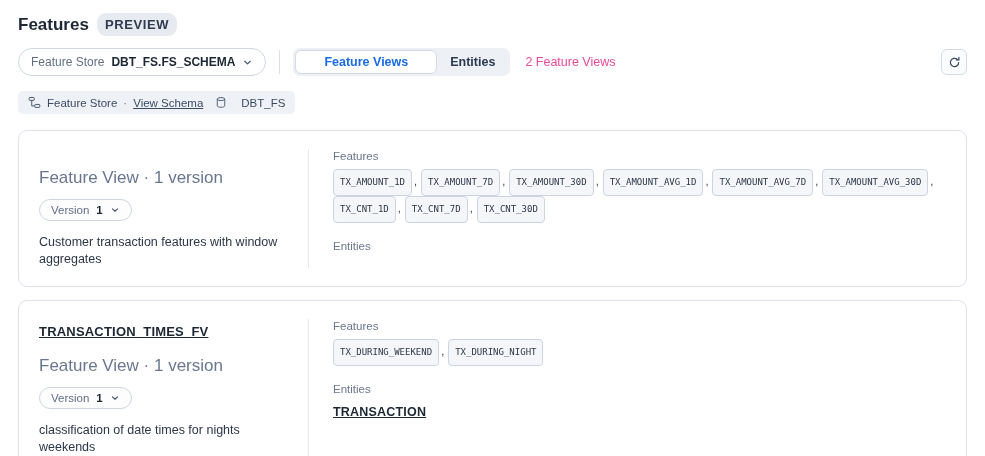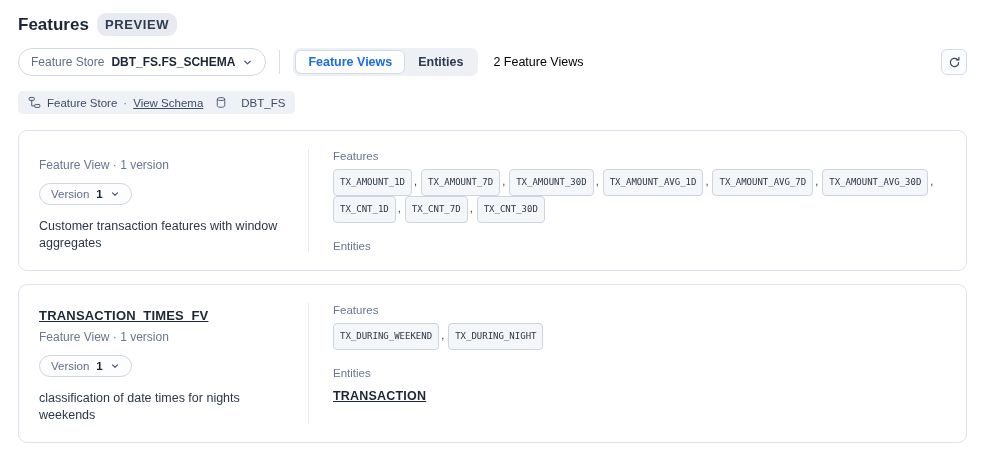--- a/index.html
+++ b/index.html
@@ -21,23 +21,23 @@
   .toolbar-left { display: flex; align-items: center; gap: 13px; }
   .store-select {
     display: inline-flex; align-items: center; gap: 7px; height: 28px;
     border: 1px solid #d1d8e4; border-radius: 15px; padding: 0 12px; background: #fff; cursor: pointer;
   }
   .store-select .lbl { font-size: 12px; color: #5f6e87; }
   .store-select .val { font-size: 12px; font-weight: bold; color: #1b2734; }
   .v-divider { width: 1px; height: 24px; background: #d9dee8; }
   .seg-control { display: flex; align-items: center; background: #edf0f5; border-radius: 7px; padding: 2px; }
   .seg-tab { font-size: 12.5px; padding: 5px 13px; border-radius: 6px; cursor: pointer; white-space: nowrap; }
-  .seg-tab.active { background: #ffffff; border: 1px solid #d3dae6; color: #1a6ce7; font-weight: bold; padding: 4px 12px; }
+  .seg-tab.active { background: #ffffff; border: 1px solid #d3dae6; color: #1a6ce7; font-weight: bold; padding: 4px 28px; }
   .seg-tab.inactive { color: #2c3a50; font-weight: 600; }
-  .count-text { font-size: 12.5px; color: #000000; margin-left: 2px; }
+  .count-text { font-size: 12.5px; color: #ec4899; margin-left: 2px; }
   .refresh-btn {
     width: 26px; height: 26px; border: 1px solid #d3dae6; border-radius: 6px;
     background: #fbfcfe; display: flex; align-items: center; justify-content: center; cursor: pointer;
   }
   
   .breadcrumb-row { margin: 15px 18px 0 18px; }
   .breadcrumb {
     display: inline-flex; align-items: center; gap: 6px;
     background: #eef1f5; border-radius: 5px; padding: 5px 10px;
     font-size: 11.5px; color: #3c4b64;
@@ -51,21 +51,21 @@
     border: 1px solid #dde2ec; border-radius: 9px; background: #ffffff;
     display: flex; align-items: stretch;
   }
   .card-left { width: 289px; padding: 21px 24px 18px 20px; flex-shrink: 0; }
   .card-divider { width: 1px; background: #e6eaf1; margin: 18px 0; }
   .card-right { flex: 1; padding: 19px 24px 18px 24px; max-width: 660px; }
   .fv-title {
     font-size: 13px; font-weight: bold; color: #1b2734;
     text-decoration: underline; cursor: pointer; display: inline-block; letter-spacing: 0.2px;
   }
-  .fv-subtitle { font-size: 12px; color: #68778f; margin-top: 6px; }
+  .fv-subtitle { font-size: 17px; color: #68778f; margin-top: 16px; }
   .version-pill {
     display: inline-flex; align-items: center; gap: 7px; margin-top: 11px;
     border: 1px solid #cfd6e2; border-radius: 14px; padding: 4px 11px;
     background: #fdfdfe; cursor: pointer;
   }
   .version-pill .lbl { font-size: 11.5px; color: #5f6e87; }
   .version-pill .val { font-size: 11.5px; font-weight: bold; color: #1b2734; }
   .fv-desc { font-size: 12.5px; color: #2b3748; margin-top: 13px; line-height: 1.35; max-width: 255px; }
   .section-label { font-size: 11.5px; color: #68778f; }
   .chips { margin-top: 7px; line-height: 21px; }

